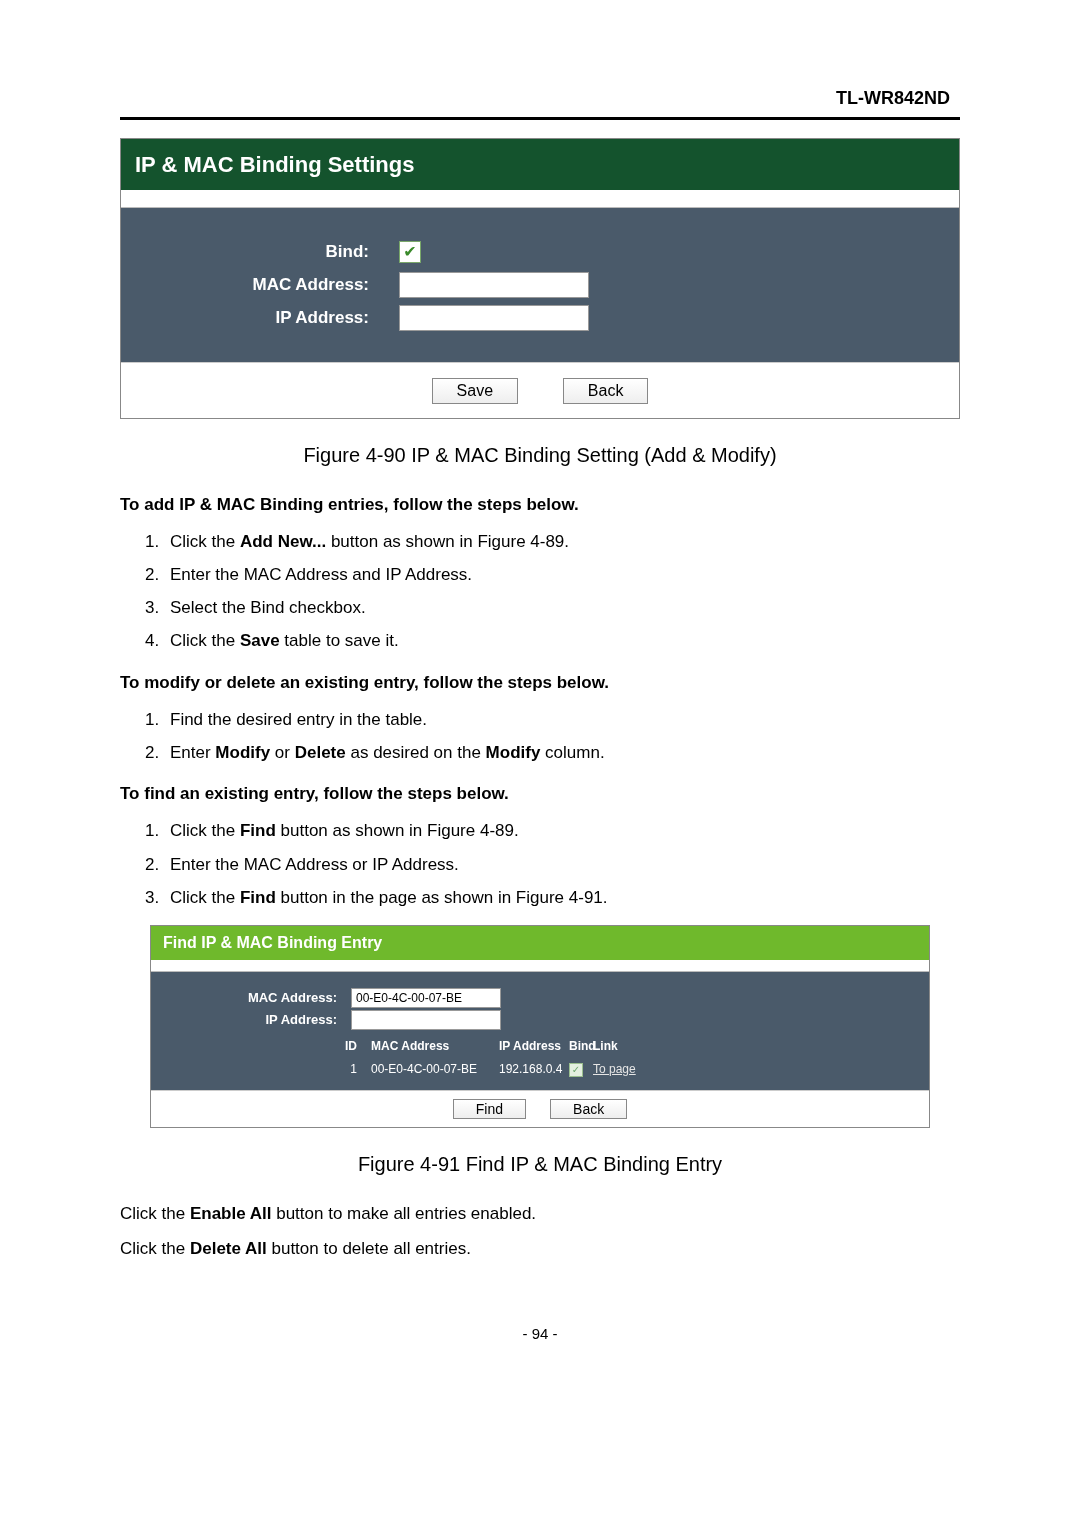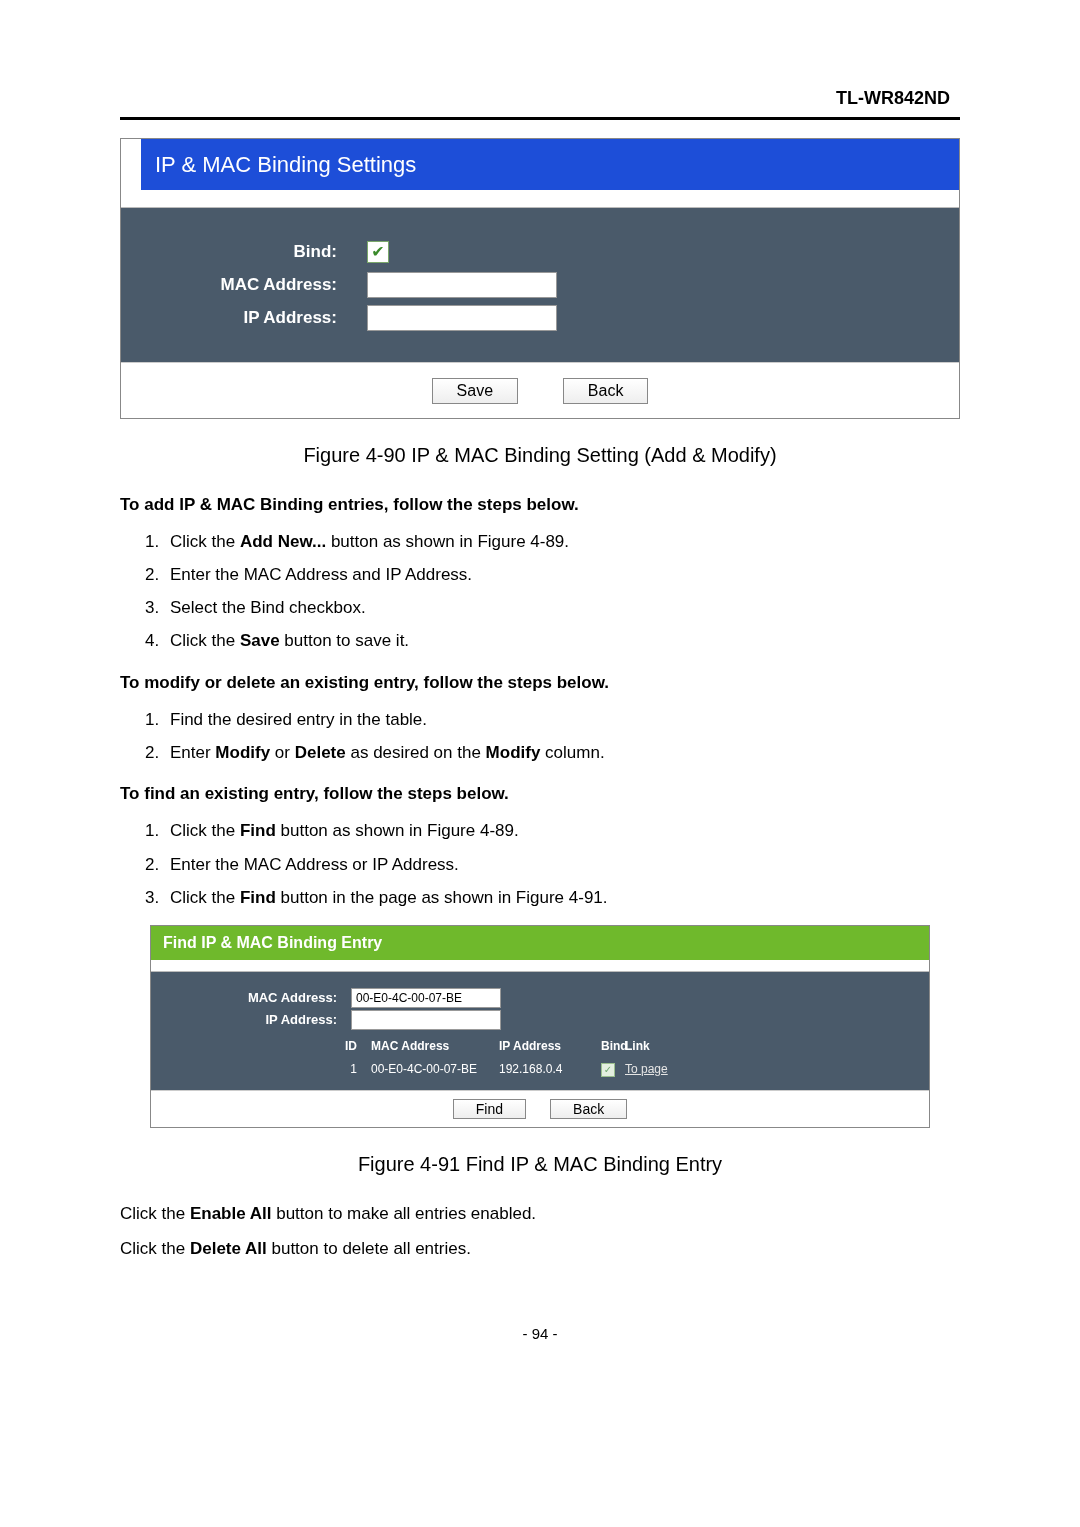--- a/index.html
+++ b/index.html
@@ -29,39 +29,38 @@
     color: #fff;
     font-weight: bold;
     padding: 4px 10px;
     font-size: 18px;
   }
   .panel {
     border: 1px solid #888;
     margin-bottom: 20px;
   }
   .panel-header {
-    background: #1d4ed8;
-    color: #fff;
-    font-weight: normal;
+    background: #14532d;
+    color: #fff;
+    font-weight: bold;
     font-size: 22px;
     padding: 8px 14px;
-    margin-left: 20px;
   }
   .panel-sep {
     height: 18px;
     border-bottom: 1px solid #bbb;
     background: #fff;
   }
   .form-row {
     display: flex;
     align-items: center;
     margin: 6px 0;
   }
   .form-label {
-    width: 246px;
+    width: 278px;
     text-align: right;
     color: #fff;
     font-weight: bold;
     font-size: 17px;
     padding-right: 30px;
   }
   .checkbox-widget {
     width: 22px; height: 22px;
     border: 1px solid #7aa86a;
     background: #fff;
@@ -142,21 +141,21 @@
     width: 200px; text-align:right; font-weight:bold; padding-right:14px;
   }
   .find-input {
     border:1px solid #999; background:#fff; height:20px; width:150px;
     font-size:12px; padding:1px 4px; color:#000;
   }
   .table-header-row { display:flex; font-weight:bold; font-size:12px; }
   .table-data-row { display:flex; font-size:12px; }
   .col-id { width:220px; text-align:right; padding-right:14px; }
   .col-mac { width:128px; }
-  .col-ip { width:102px; }
+  .col-ip { width:70px; }
   .col-bind { width:24px; }
   .col-link { width:60px; }
   .mini-check {
     width:14px; height:14px; border:1px solid #9bbf8f; background:#e4efe0;
     display:inline-flex; align-items:center; justify-content:center;
     color:#6fa66f; font-size:10px;
   }
   .to-page-link { color:#e5e5e5; text-decoration:underline; }
   .find-button-row {
     background:#fff; border-top:1px solid #ccc; padding:8px 0;
@@ -203,21 +202,21 @@
   </div>
 </div>
 
 <div class="fig-caption">Figure 4-90    IP &amp; MAC Binding Setting (Add &amp; Modify)</div>
 
 <p class="section-title">To add IP &amp; MAC Binding entries, follow the steps below.</p>
 <ol>
   <li><span>Click the </span><span class="bold">Add New...</span><span> button as shown in Figure 4-89.</span></li>
   <li>Enter the MAC Address and IP Address.</li>
   <li>Select the Bind checkbox.</li>
-  <li><span>Click the </span><span class="bold">Save</span><span> button to save it.</span></li>
+  <li><span>Click the </span><span class="bold">Save</span><span> table to save it.</span></li>
 </ol>
 
 <p class="section-title">To modify or delete an existing entry, follow the steps below.</p>
 <ol>
   <li>Find the desired entry in the table.</li>
   <li><span>Enter </span><span class="bold">Modify</span><span> or </span><span class="bold">Delete</span><span> as desired on the </span><span class="bold">Modify</span><span> column.</span></li>
 </ol>
 
 <p class="section-title">To find an existing entry, follow the steps below.</p>
 <ol>

